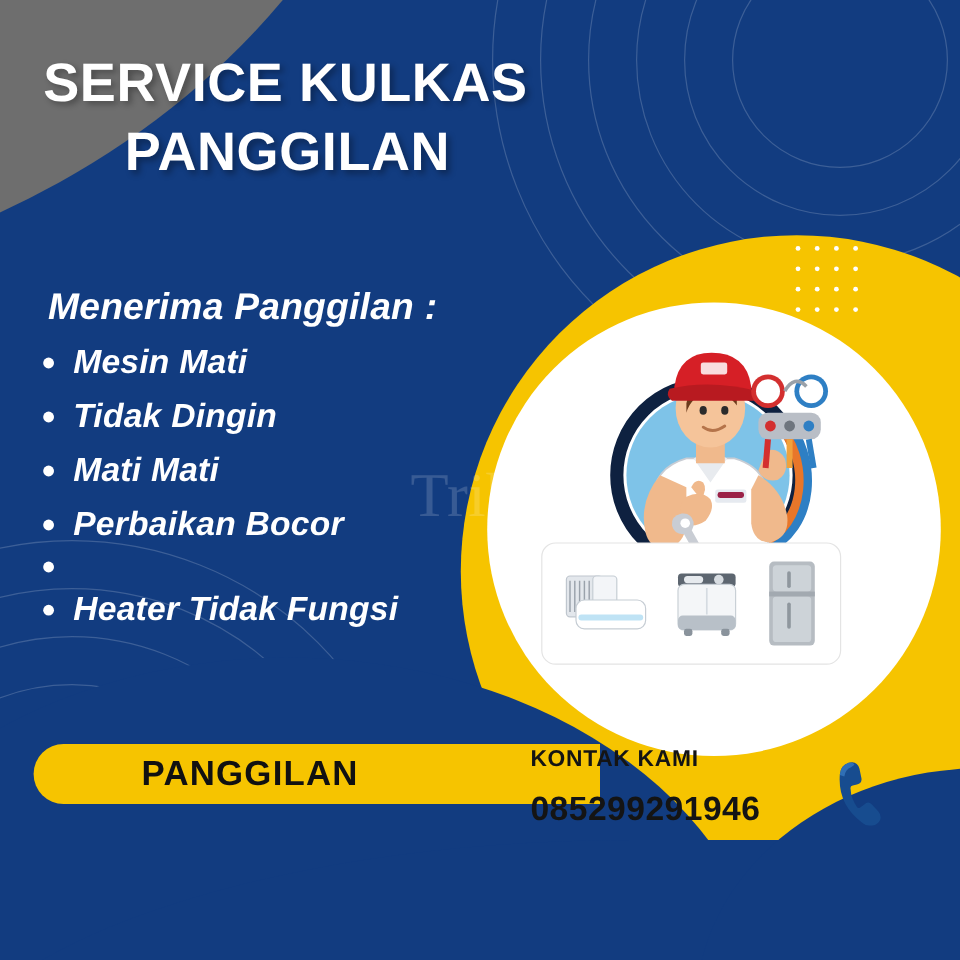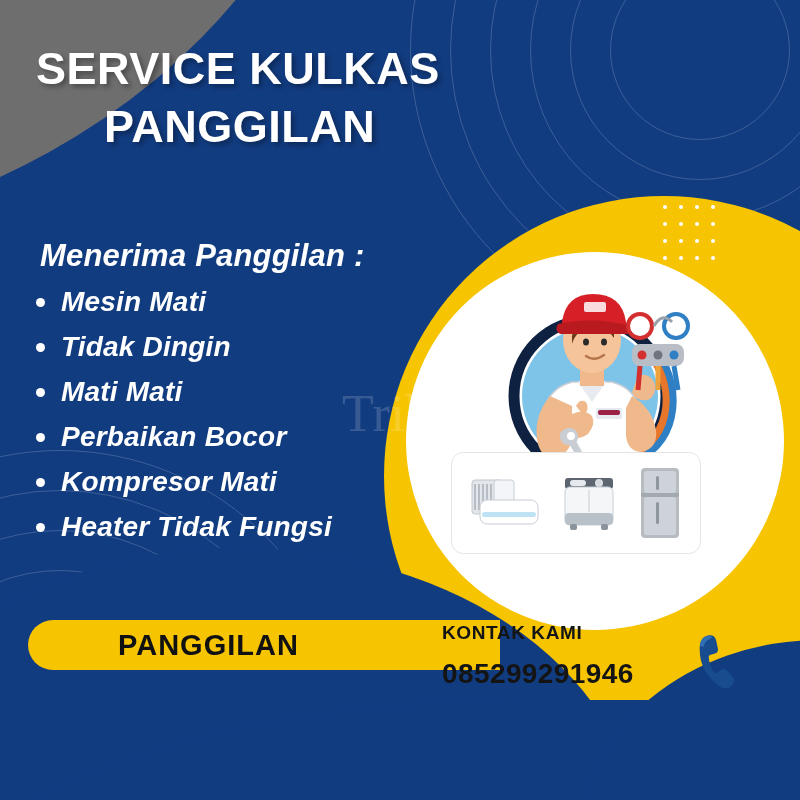--- a/index.html
+++ b/index.html
@@ -350,21 +350,20 @@
     <li>
         <span class="bullet"></span>
         <span>Mati Mati</span>
       </li>
     <li>
         <span class="bullet"></span>
         <span>Perbaikan Bocor</span>
       </li>
     <li>
         <span class="bullet"></span>
-        <span>Kompresor Mati</span>
       </li>
     <li>
         <span class="bullet"></span>
         <span>Heater Tidak Fungsi</span>
       </li>
   </ul>
 
   <div class="pill-tail"></div>
   <div class="pill">
     <span class="pill-label">PANGGILAN</span>

